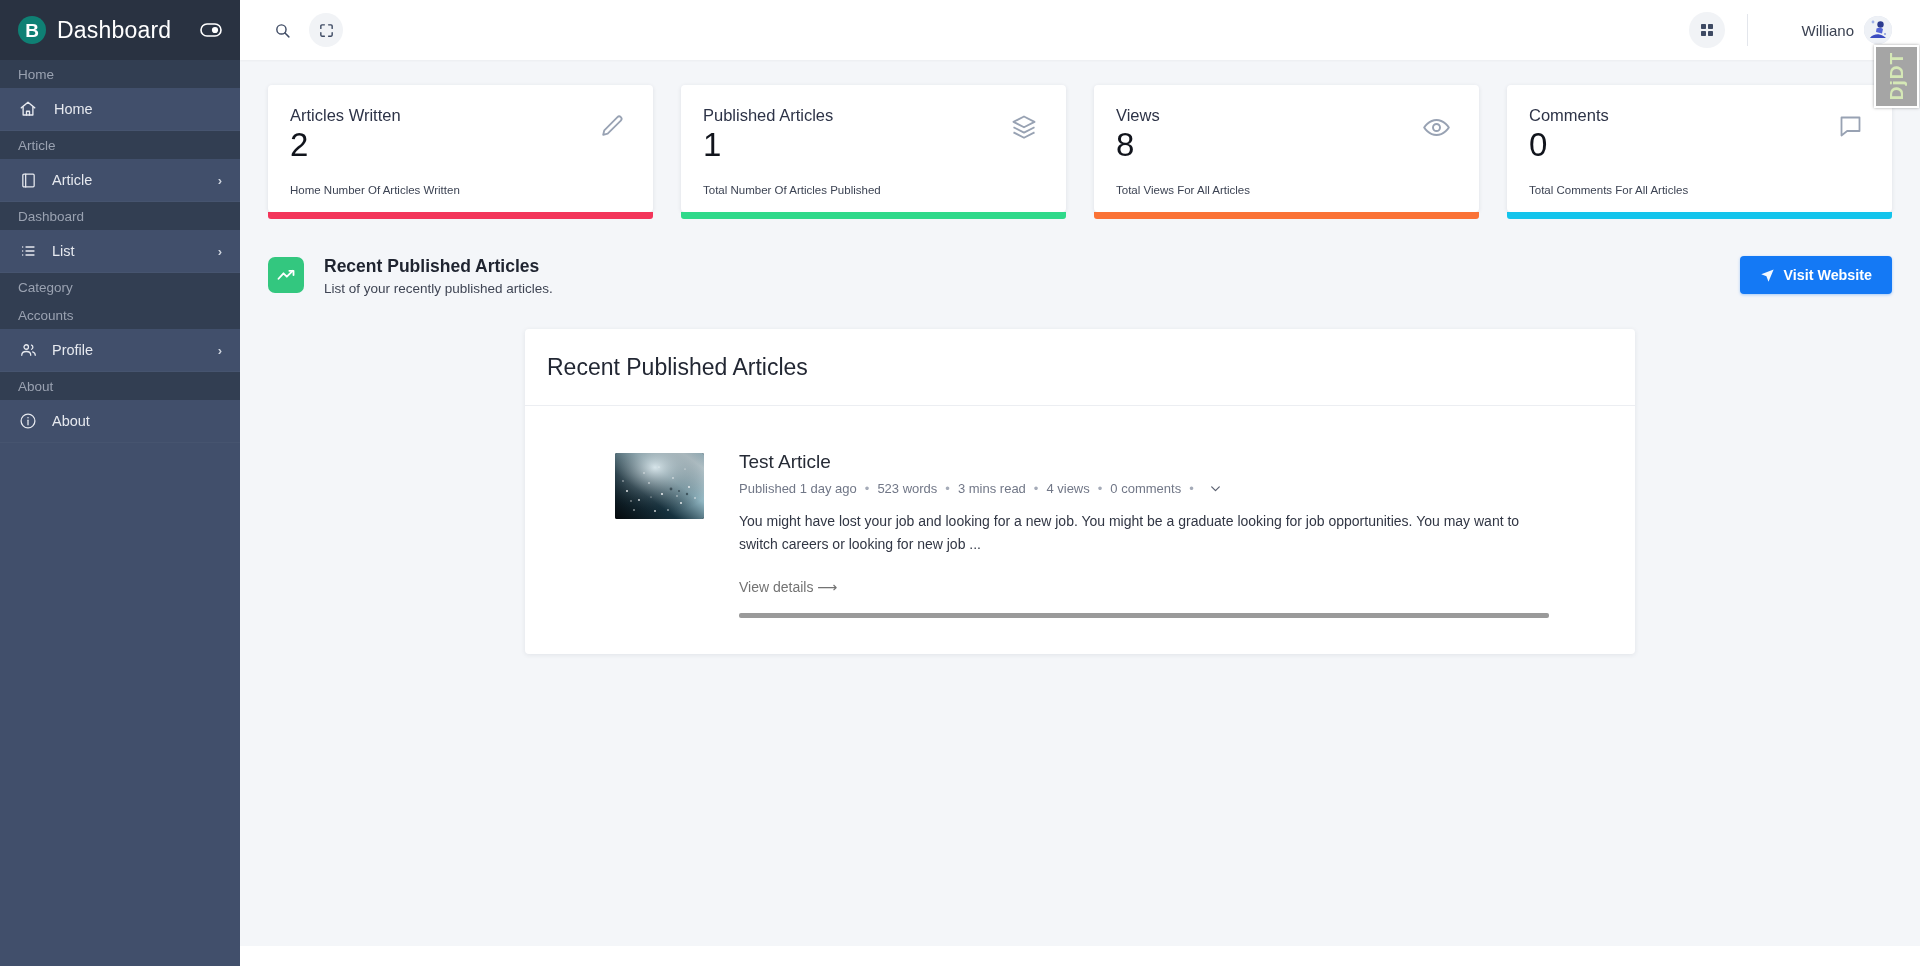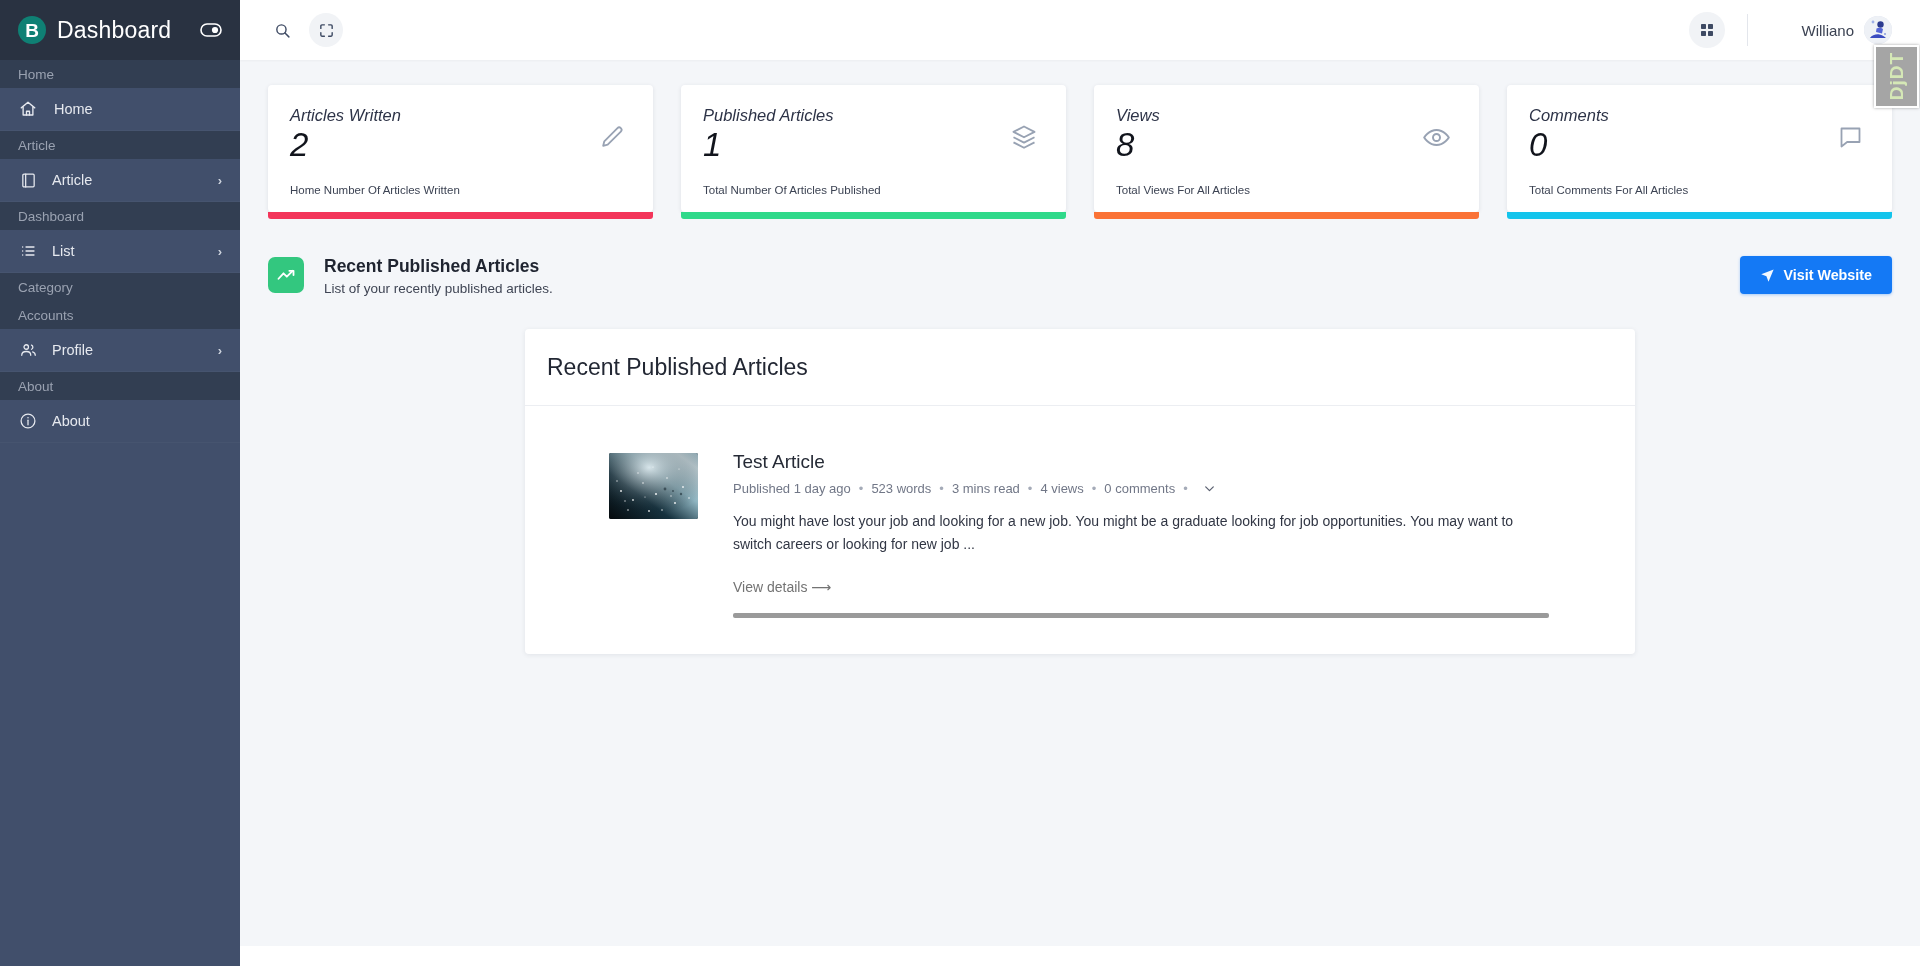--- a/index.html
+++ b/index.html
@@ -81,21 +81,21 @@
   
   .stats { display: flex; gap: 28px; }
   .stat-card {
     flex: 1; background: #fff; border-radius: 4px;
     box-shadow: 0 1px 4px rgba(30,40,70,0.10);
     padding: 20px 22px 16px 22px;
     position: relative; min-height: 127px;
     display: flex; flex-direction: column;
   }
   .stat-bar { position: absolute; left: 0; right: 0; bottom: -7px; height: 7px; border-radius: 0 0 3px 3px; }
-  .stat-head { display: flex; align-items: center; font-style: italic; }
+  .stat-head { display: flex; align-items: flex-start; }
   .stat-texts { flex: 1; }
   .stat-title { font-size: 16.5px; color: #2d3347; font-weight: 400; line-height: 1.3; }
   .stat-value { font-size: 33px; color: #11141c; font-weight: 400; line-height: 1.25; margin-top: -2px; }
   .stat-icon { color: #98a2b3; margin-top: 8px; margin-right: 6px; }
   .stat-sub { font-size: 11.5px; color: #3c4353; margin-top: auto; padding-top: 10px; }
 
   
   .sec-head { display: flex; align-items: center; margin-top: 43px; }
   .sec-badge {
     width: 36px; height: 36px; border-radius: 7px; background: #33c77f;
@@ -114,21 +114,21 @@
     box-shadow: 0 1px 3px rgba(20,121,245,0.35);
   }
 
   
   .panel {
     width: 1110px; margin: 33px auto 0 auto; background: #fff;
     border-radius: 4px; box-shadow: 0 1px 5px rgba(30,40,70,0.09);
   }
   .panel-head { padding: 25px 22px 24px 22px; border-bottom: 1px solid #eceef2; }
   .panel-title { font-size: 23px; color: #222733; font-weight: 400; }
-  .panel-body { padding: 44px 40px 36px 22px; }
+  .panel-body { padding: 44px 40px 36px 22px; margin-left: 6px; }
   .article-row { display: flex; gap: 0; }
   .thumb {
     width: 89px; height: 66px; flex: 0 0 89px;
     margin-left: 62px; margin-top: 3px;
     border-radius: 2px; overflow: hidden; display: block;
     background: #0d1a22;
   }
   .article-body { margin-left: 35px; flex: 1; padding-right: 46px; }
   .art-title { font-size: 19px; color: #262b36; font-weight: 400; line-height: 1.3; }
   .art-meta { font-size: 13px; color: #717787; margin-top: 7px; display: flex; align-items: center; flex-wrap: wrap; }

